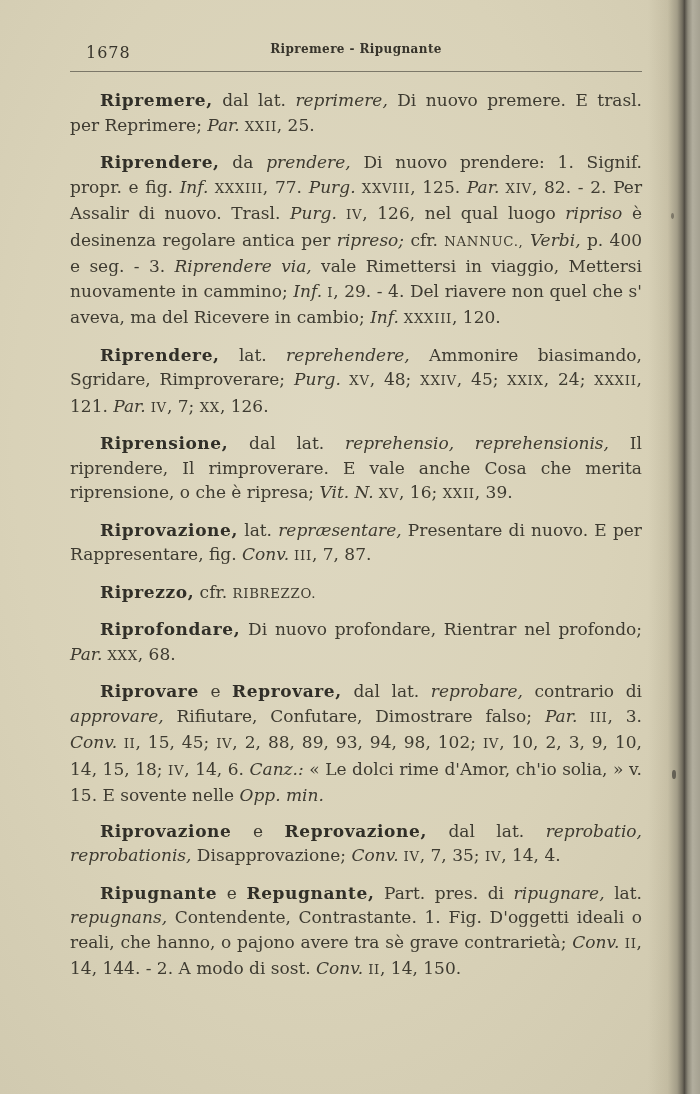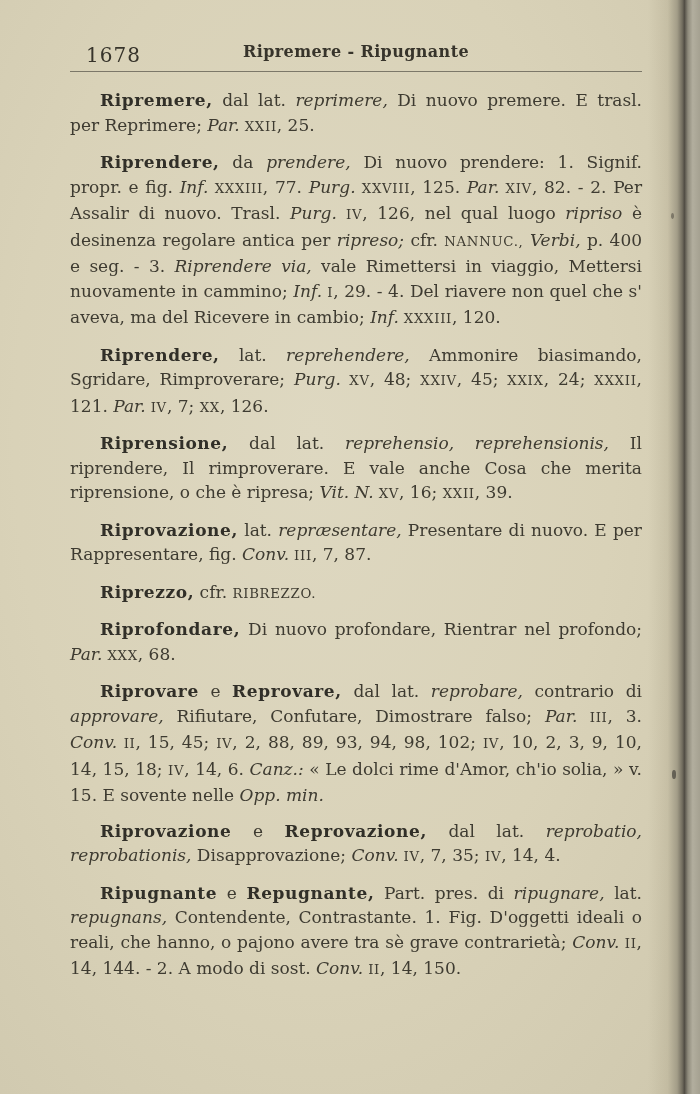--- a/index.html
+++ b/index.html
@@ -37,27 +37,27 @@
   .speck-2 { right: 26px; top: 213px; width: 3px; height: 6px; opacity: .5; }
 
   .page-header {
     position: absolute;
     top: 42px; left: 70px;
     width: 572px; height: 24px;
     color: #37342b;
   }
   .page-number {
     position: absolute; left: 16px; top: 1px;
-    font-size: 20px; letter-spacing: 1px;
+    font-size: 16px; letter-spacing: 1px;
   }
   .running-title {
     position: absolute; left: 0; right: 0; top: 0;
     text-align: center;
     font-weight: 700;
-    font-size: 16px;
+    font-size: 12px;
     letter-spacing: 0.4px;
   }
   .header-rule {
     position: absolute;
     top: 71px; left: 70px;
     width: 572px; height: 0;
     border-top: 1.6px solid #6b675a;
     opacity: 0.85;
   }
 

